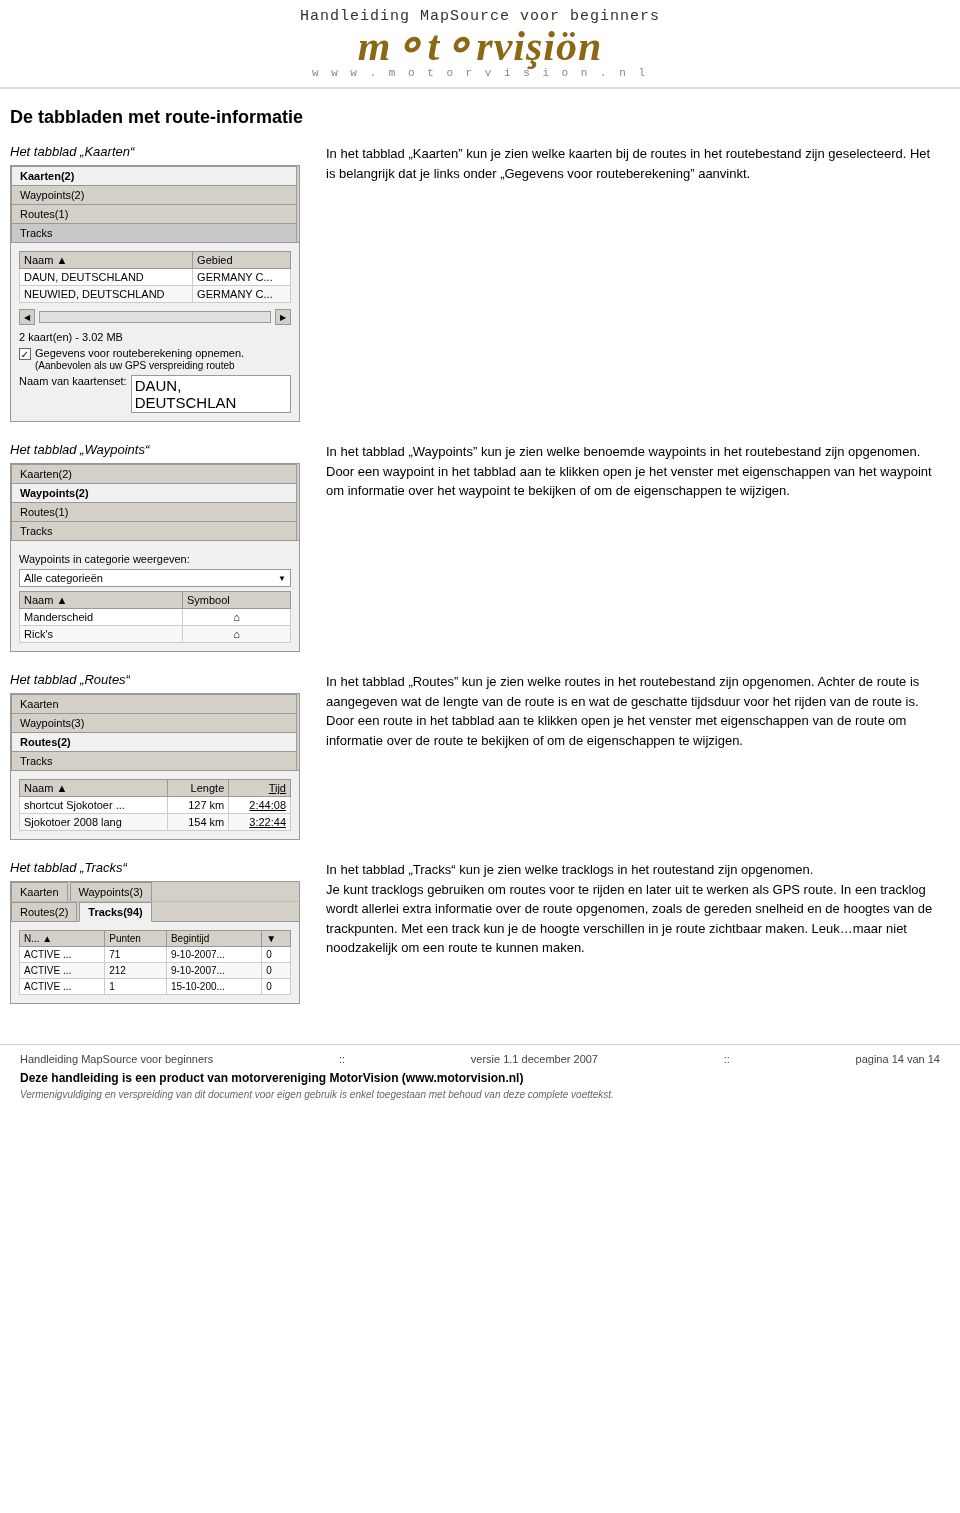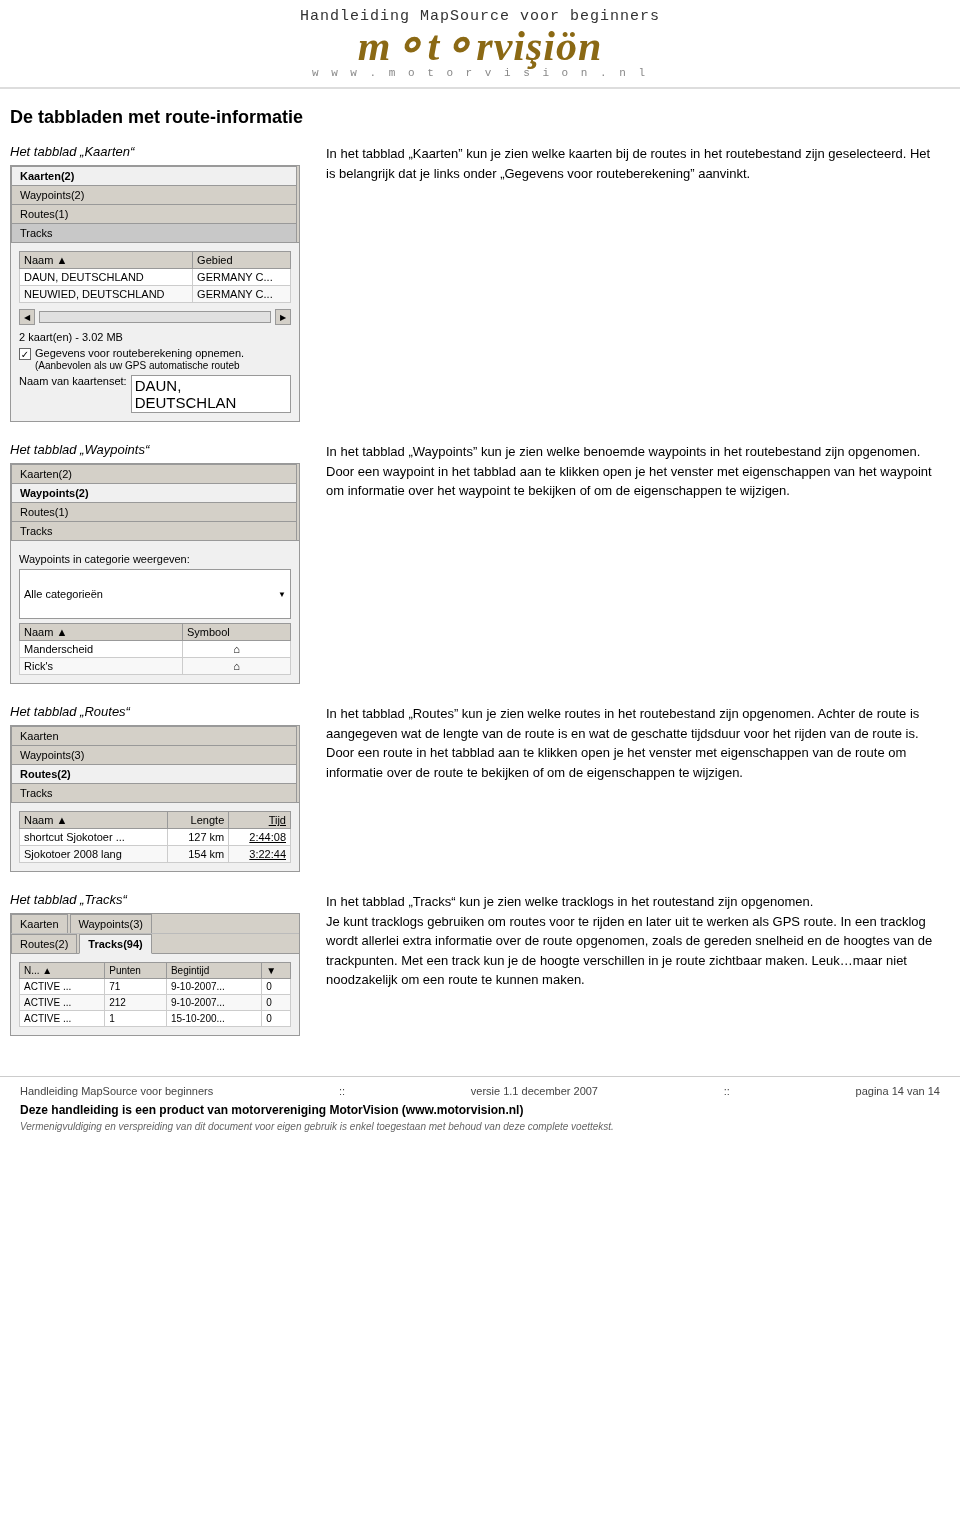--- a/index.html
+++ b/index.html
@@ -204,21 +204,21 @@
       border: 1px solid #999;
       background: #fff;
       padding: 1px 3px;
       font-size: 15px;
       flex: 1;
     }
 
     .select-box {
       border: 1px solid #999;
       background: #fff;
-      padding: 18px 4px;
+      padding: 2px 4px;
       font-size: 11px;
       width: 100%;
       display: flex;
       justify-content: space-between;
       align-items: center;
       margin: 4px 0;
     }
 
     .select-arrow {
       font-size: 8px;
@@ -344,21 +344,21 @@
           <div class="scrollbar-area">
             <div class="scroll-btn">◀</div>
             <div class="scroll-track"></div>
             <div class="scroll-btn">▶</div>
           </div>
           <div class="dialog-info-text">2 kaart(en) - 3.02 MB</div>
           <div class="checkbox-row">
             <div class="checkbox-box">✓</div>
             <div>
               Gegevens voor routeberekening opnemen.<br>
-              <span style="font-size:10px;">(Aanbevolen als uw GPS automatische routeb</span>
+              <span style="font-size:10px;">(Aanbevolen als uw GPS verspreiding routeb</span>
             </div>
           </div>
           <div class="label-field-row">
             <span>Naam van kaartenset:</span>
             <div class="text-input">DAUN, DEUTSCHLAN</div>
           </div>
         </div>
       </div>
     </div>
     <div class="section-right">

